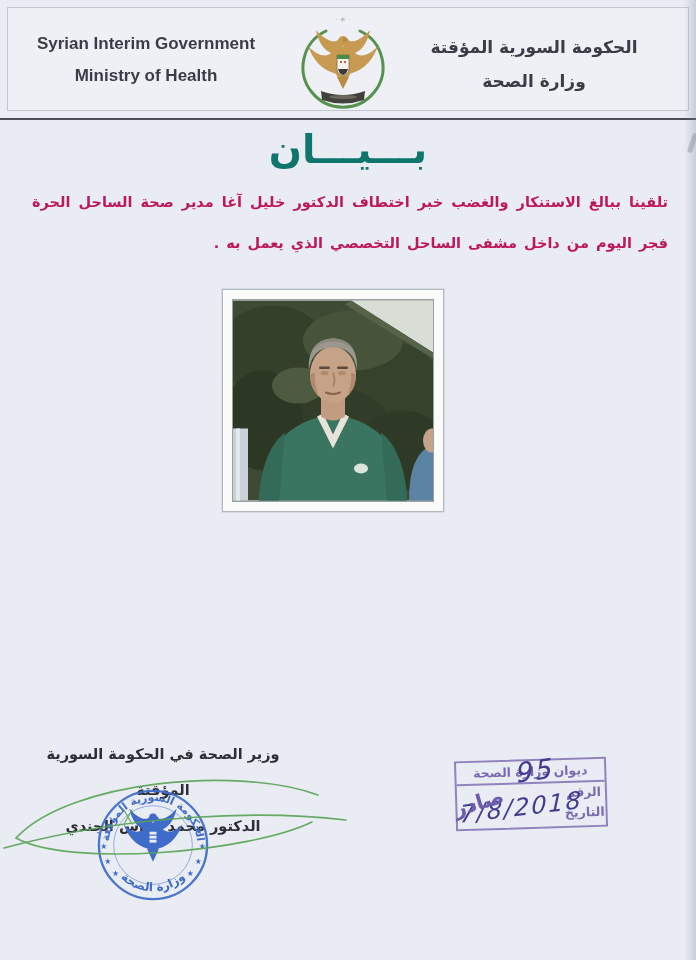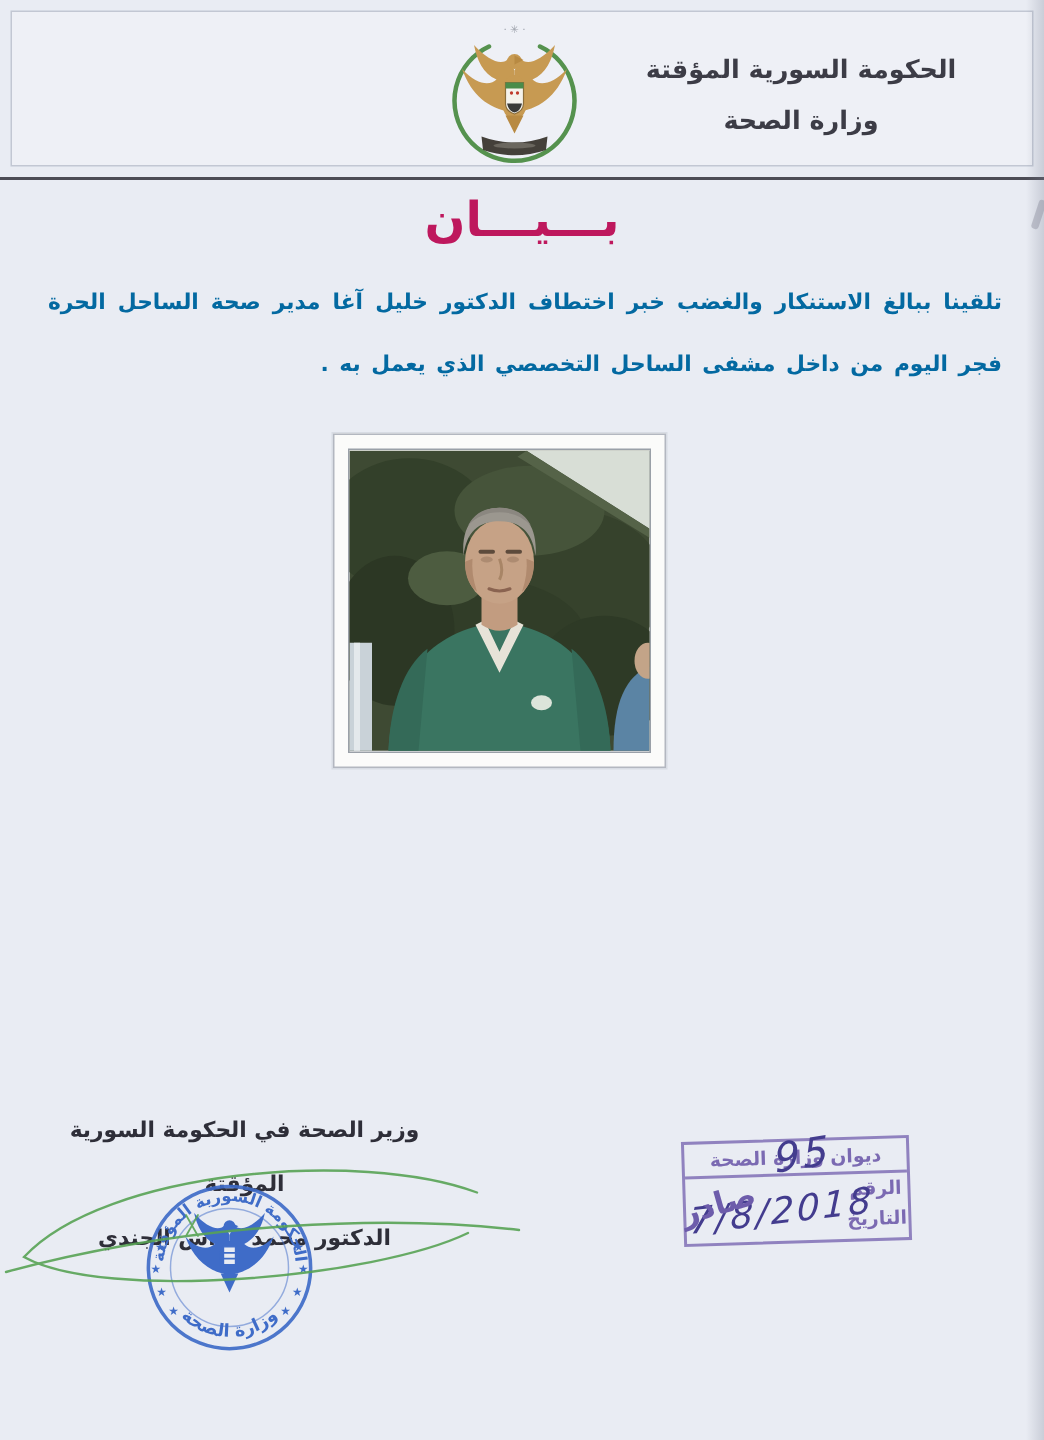--- a/index.html
+++ b/index.html
@@ -22,25 +22,25 @@
   .hdr-en{position:absolute;left:14px;top:20px;width:248px;text-align:center;
     color:#3c3c46;font-weight:bold;font-size:17px;line-height:32px;
     font-family:"Liberation Sans", sans-serif;}
   .hdr-ar{position:absolute;right:28px;top:22px;width:252px;text-align:center;
     color:#3c3c46;font-weight:bold;font-size:17px;line-height:34px;direction:rtl;}
   .emblem{position:absolute;left:283px;top:5px;width:104px;height:104px;}
 
   .rule{position:absolute;left:0;right:0;top:118px;height:2px;background:#4c4c55;}
 
   .doc-title{position:absolute;left:0;right:0;top:127px;margin:0;text-align:center;
-    font-size:32px;font-weight:bold;color:#be185d;direction:rtl;}
+    font-size:39px;font-weight:bold;color:#0f766e;direction:rtl;}
 
   .para{position:absolute;left:32px;right:28px;margin:0;direction:rtl;
     text-align:justify;font-weight:bold;font-size:14.5px;line-height:41px;
-    color:#0369a1;word-spacing:2px;}
+    color:#be185d;word-spacing:2px;}
   .p1{top:182px;}
   .p2{top:537px;}
   .p3{top:618px;}
 
   
   .photo-frame{position:absolute;left:222px;top:289px;width:202px;height:203px;
     background:#fbfbfa;border:1px solid #b3b7c0;padding:9px;
     box-shadow:0 0 0 1px rgba(200,204,214,.5);}
   .photo-frame svg{display:block;border:1px solid #9aa0a8;}
 
@@ -70,20 +70,24 @@
     transform:rotate(-5deg) skewX(-8deg);letter-spacing:2px;white-space:nowrap;}
   .office-stamp .word-sader{position:absolute;left:-4px;top:28px;font-size:21px;
     font-weight:bold;color:#6d5cab;transform:rotate(-14deg);letter-spacing:1px;}
 </style>
 </head>
 <body>
 
 <div class="page">
 
   <header class="letterhead">
+    <div class="hdr-en">
+      <div>Syrian Interim Government</div>
+      <div>Ministry of Health</div>
+    </div>
 
     <div class="emblem">
       <svg viewBox="0 0 104 104" width="104" height="104">
 
         <text x="52" y="9" font-size="7" fill="#8a8f99" text-anchor="middle" opacity=".8">· ✳ ·</text>
 
         <path d="M35,18 A40,40 0 1 0 69,18" fill="none" stroke="#55924e" stroke-width="3" stroke-linecap="round"></path>
 
         <path d="M52,62 C36,60 24,52 17,33 C27,44 36,44 40,40 C31,36 27,27 25,17 C35,28 44,31 48,26 L52,34 Z" fill="#c79a52"></path>
         <path d="M52,62 C68,60 80,52 87,33 C77,44 68,44 64,40 C73,36 77,27 79,17 C69,28 60,31 56,26 L52,34 Z" fill="#c79a52"></path>

